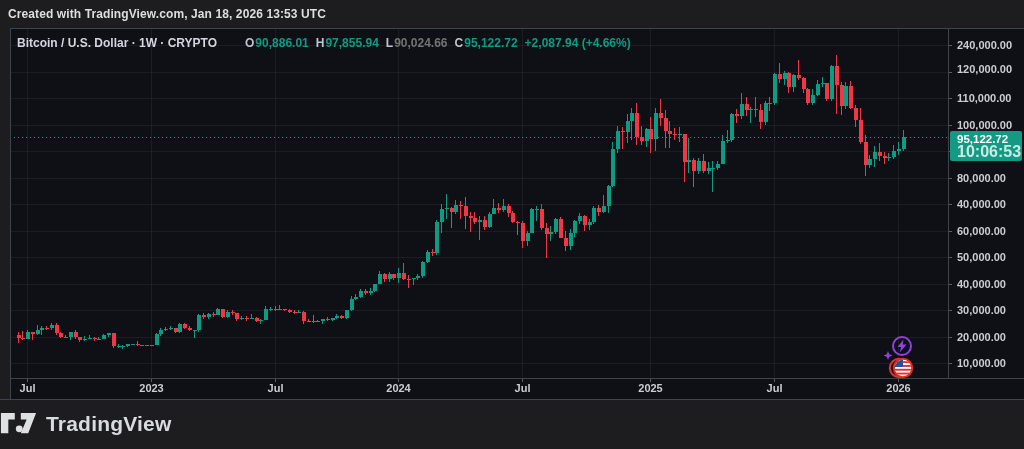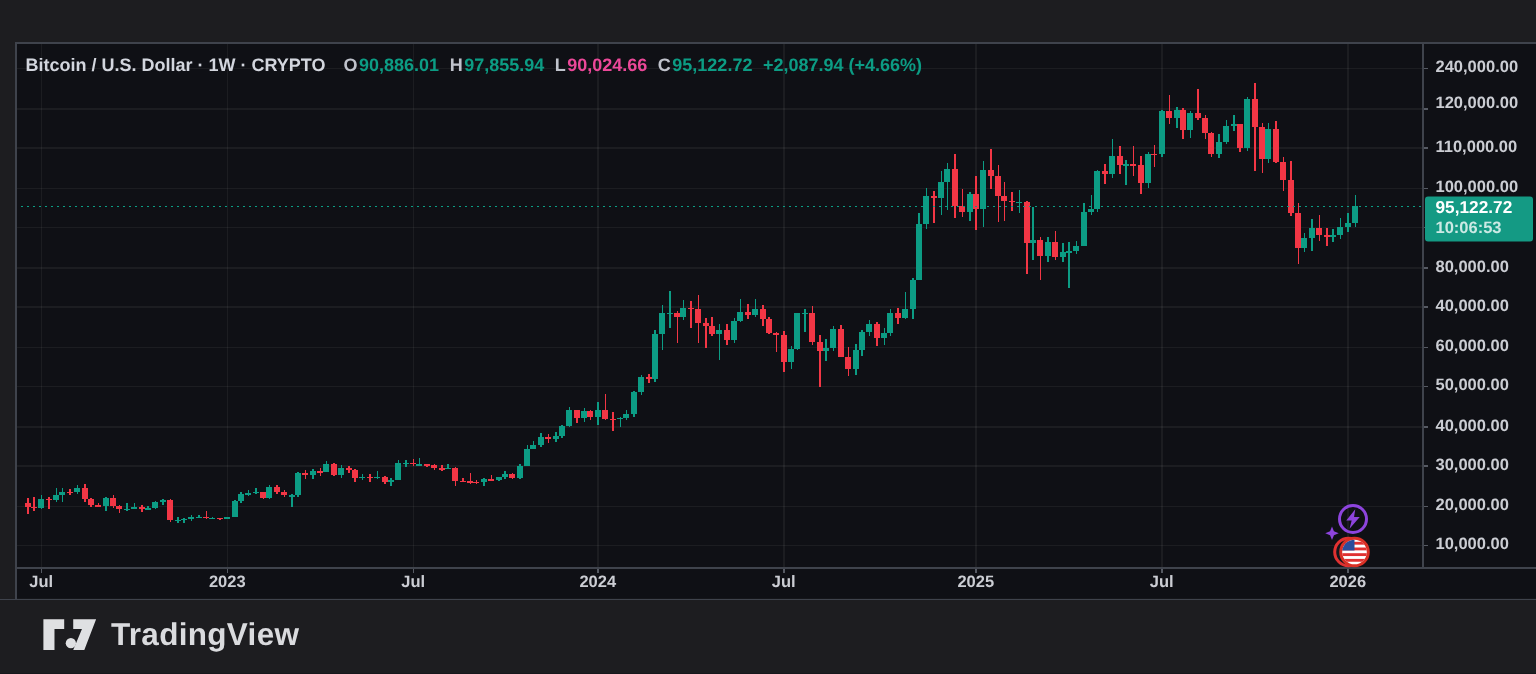--- a/index.html
+++ b/index.html
@@ -9,46 +9,49 @@
   .attribution { position:absolute; left:0; top:0; width:1024px; height:28px;
     display:flex; align-items:center; padding-left:8px;
     color:#dededf; font-size:12px; font-weight:700; letter-spacing:.1px; }
 
   .chart-bg { position:absolute; left:10px; top:28px; width:1014px; height:371px; background:#0f1015; }
 
   svg.plot { position:absolute; left:0; top:0; width:1024px; height:449px; pointer-events:none; }
 
   .legend { position:absolute; left:17px; top:36px; font-size:12px; font-weight:600;
     color:#d3d6de; white-space:nowrap; display:flex; gap:7px; align-items:baseline; }
-  .legend .sym { margin-right:5px; }
+  .legend .sym { margin-right:21px; }
   .legend .k { color:#c0c3cc; font-weight:600; }
   .legend .v { font-weight:600; }
   .legend .pair { display:flex; gap:1px; }
 
   .price-axis { position:absolute; left:948px; top:28px; width:76px; height:350px; }
   .plabel { position:absolute; left:9px; font-size:11px; font-weight:700; color:#cbcdd3; white-space:nowrap; }
 
   .price-badge { position:absolute; left:2px; width:72px; border-radius:2px; padding:2px 0 3px 7px; z-index:5; }
   .price-badge .p { display:block; font-size:11.5px; font-weight:700; color:#fff; line-height:13px; }
-  .price-badge .cd { display:block; font-size:11px; font-weight:600; color:rgba(255,255,255,.78); line-height:12px; }
+  .price-badge .cd { display:block; font-size:16px; font-weight:600; color:rgba(255,255,255,.78); line-height:12px; }
 
   .time-axis { position:absolute; left:0; top:378px; width:1024px; height:21px;text-decoration:underline; }
   .tlabel { position:absolute; top:4px; transform:translateX(-50%); font-size:11px; font-weight:700; color:#cbcdd3; }
 
   .marker-stack { position:absolute; left:880px; top:332px; width:44px; height:50px; }
 
   .footer { position:absolute; left:0; top:399px; width:1024px; height:50px;
-    display:flex; align-items:center; padding-left:28px; gap:9px; }
+    display:flex; align-items:center; gap:9px; }
   .footer .brand { color:#dadbde; font-size:21px; font-weight:700; letter-spacing:.2px; }
 </style>
 </head>
 <body>
 
 <div class="frame">
 
+  <div class="attribution">
+    <span>Created with TradingView.com, Jan 18, 2026 13:53 UTC</span>
+  </div>
 
   <div class="chart-bg"></div>
 
   <svg class="plot" id="plot" shape-rendering="crispEdges">
       <line x1="10" x2="948" y1="45.5" y2="45.5" stroke="rgba(255,255,255,0.055)"></line>
       <line x1="948" x2="952" y1="45.5" y2="45.5" stroke="#565a63"></line>
       <line x1="10" x2="948" y1="72.5" y2="72.5" stroke="rgba(255,255,255,0.055)"></line>
       <line x1="948" x2="952" y1="72.5" y2="72.5" stroke="#565a63"></line>
       <line x1="10" x2="948" y1="98.5" y2="98.5" stroke="rgba(255,255,255,0.055)"></line>
       <line x1="948" x2="952" y1="98.5" y2="98.5" stroke="#565a63"></line>
@@ -475,21 +478,21 @@
     <span class="pair">
         <span class="k">O</span>
         <span class="v up" style="color: rgb(12, 156, 132);">90,886.01</span>
       </span>
     <span class="pair">
         <span class="k">H</span>
         <span class="v up" style="color: rgb(12, 156, 132);">97,855.94</span>
       </span>
     <span class="pair">
         <span class="k">L</span>
-        <span class="v up" style="color: #ec4899;">90,024.66</span>
+        <span class="v up" style="color: #737373;">90,024.66</span>
       </span>
     <span class="pair">
         <span class="k">C</span>
         <span class="v up" style="color: rgb(12, 156, 132);">95,122.72</span>
       </span>
     <span class="v up" style="color: rgb(12, 156, 132);">+2,087.94 (+4.66%)</span>
   </div>
 
   <div class="price-axis">
     <div class="price-badge" style="background: rgb(20, 154, 132); top: 102.5px;">

